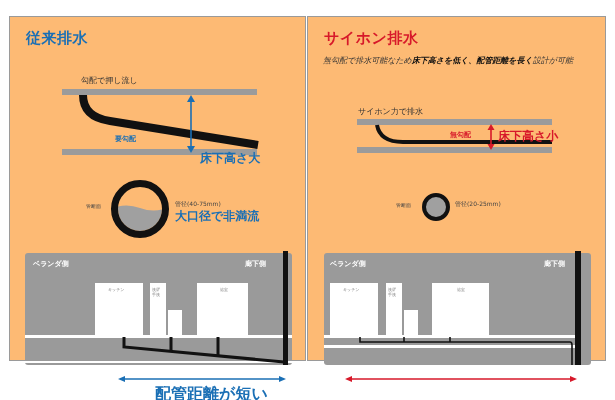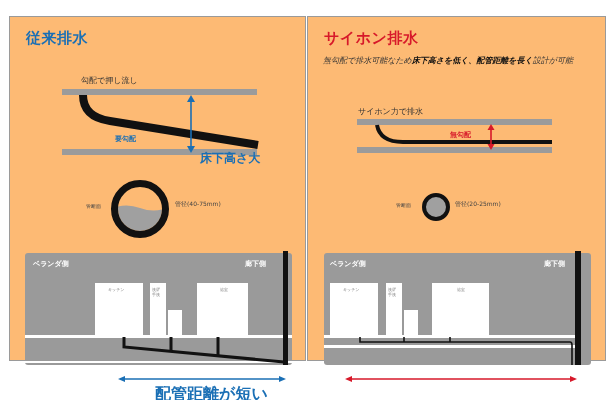--- a/index.html
+++ b/index.html
@@ -46,20 +46,21 @@
   <svg style="left:99px; top:161px;" width="62" height="62">
     <defs>
         <clipPath id="cl">
           <circle cx="31" cy="31" r="22"></circle>
         </clipPath>
       </defs>
     <path d="M0 32 Q15 24 31 30 T62 28 L62 62 L0 62 Z" fill="#a0a0a0" clip-path="url(#cl)"></path>
     <circle cx="31" cy="31" r="25.5" fill="none" stroke="#111" stroke-width="7"></circle>
   </svg>
   <div class="abs tiny blue" style="left:165px; top:183px; font-size:6px;">管径(40-75mm)</div>
+  <div class="abs big blue" style="left:165px; top:191px;">大口径で非満流</div>
 
   <div class="abs" style="left:15px; top:236px; width:267px; height:112px; background:#9a9a9a; border-radius:3px;">
     <div class="wall-label" style="left:8px; top:6px;">ベランダ側</div>
     <div class="wall-label" style="left:220px; top:6px;">廊下側</div>
     <div class="room-box" style="left:70px; top:30px; width:48px; height:52px;"></div>
     <div class="room-label" style="left:83px; top:34px;">キッチン</div>
     <div class="room-box" style="left:125px; top:30px; width:16px; height:52px;"></div>
     <div class="room-label" style="left:127px; top:34px; white-space:pre; line-height:5px;">洗濯
 手洗</div>
     <div class="room-box" style="left:143px; top:57px; width:14px; height:25px;"></div>
@@ -91,20 +92,21 @@
   <div class="abs small" style="left:50px; top:89px;">サイホン力で排水</div>
   <div class="floor" style="left:49px; top:102px; width:195px;"></div>
   <div class="floor" style="left:49px; top:130px; width:195px;"></div>
   <svg style="left:0; top:0;" width="299" height="150">
     <path d="M69 108 Q72 125 95 125 L244 125" stroke="#111" stroke-width="4" fill="none"></path>
     <line x1="183" y1="111" x2="183" y2="130" stroke="#d7192a" stroke-width="1.6"></line>
     <polygon points="183,107 179.5,113 186.5,113" fill="#d7192a"></polygon>
     <polygon points="183,133 179.5,127 186.5,127" fill="#d7192a"></polygon>
   </svg>
   <div class="abs label-s red" style="left:106px; top:113px;padding-left:36px;">無勾配</div>
+  <div class="abs big red" style="left:190px; top:111px;">床下高さ小</div>
 
   <div class="abs tiny" style="left:88px; top:185px;">管断面</div>
   <svg style="left:113px; top:175px;" width="30" height="30">
     <circle cx="15" cy="15" r="12" fill="#a0a0a0" stroke="#111" stroke-width="4"></circle>
   </svg>
   <div class="abs tiny red" style="left:147px; top:183px; font-size:6px;">管径(20-25mm)</div>
 
   <div class="abs" style="left:16px; top:236px; width:267px; height:112px; background:#9a9a9a; border-radius:3px;">
     <div class="wall-label" style="left:6px; top:6px;">ベランダ側</div>
     <div class="wall-label" style="left:220px; top:6px;">廊下側</div>

